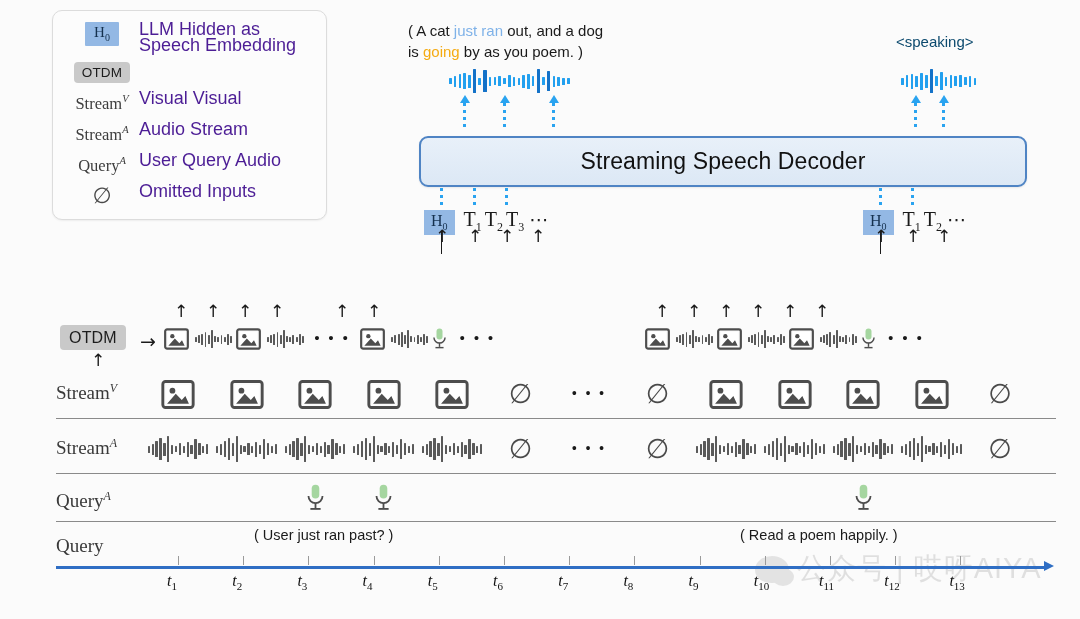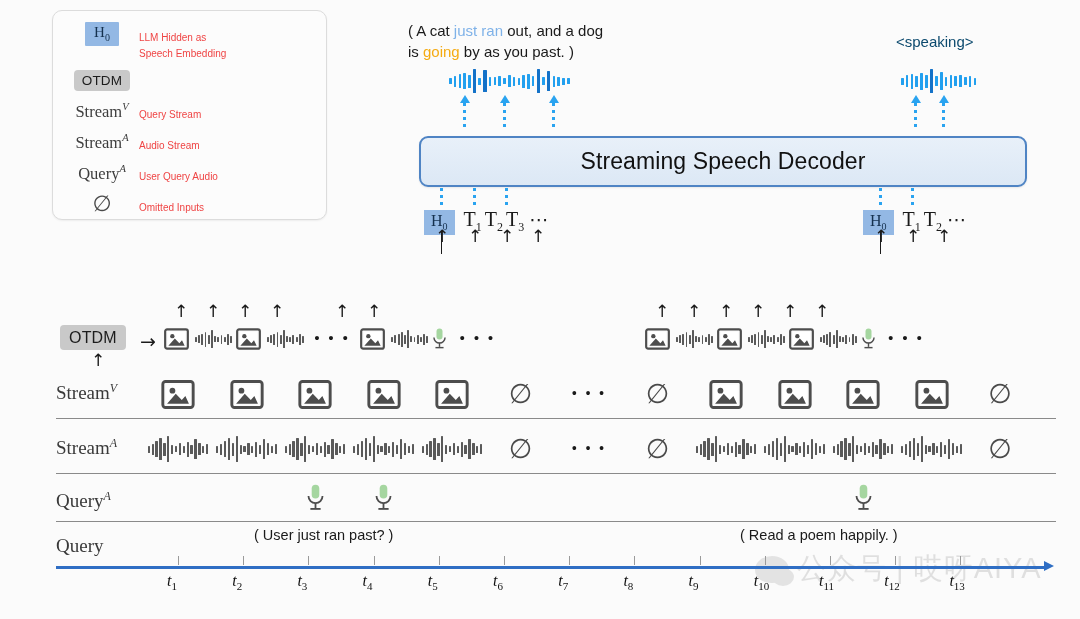--- a/index.html
+++ b/index.html
@@ -16,21 +16,21 @@
   
   #legend{
     left:52px;top:10px;width:275px;height:210px;
     background:#fcfcfc;border:1px solid #dcdcdc;border-radius:10px;
     box-shadow:0 1px 2px rgba(0,0,0,.06);
     box-sizing:border-box;padding:10px 12px;
   }
   .lg-row{display:flex;align-items:flex-start;margin-bottom:5px;}
   .lg-sym{width:74px;flex:0 0 74px;display:flex;align-items:center;justify-content:center;
           min-height:26px;}
-  .lg-txt{font-size:10px;color:#ef4444;line-height:15.5px;padding-top:1px;margin-top:8px;}
+  .lg-txt{font-size:18px;color:#4c1d95;line-height:15.5px;padding-top:1px;}
   .badge-h0{
     background:#93b8e4;color:#15314f;font-family:"Liberation Serif",serif;
     font-size:15px;padding:2px 9px 3px 9px;border-radius:1px;
   }
   .badge-h0 sub{font-size:10px;}
   .badge-otdm{
     background:#c9c9c9;color:#1c1c1c;font-size:13.5px;
     padding:3px 8px;border-radius:4px;letter-spacing:.2px;
   }
   .mathlbl{font-family:"Liberation Serif",serif;font-size:16.5px;color:#3d3d3d;}
@@ -129,21 +129,21 @@
     <div class="lg-row" style="margin-top:6px">
       <div class="lg-sym">
         <span class="badge-otdm">OTDM</span>
       </div>
     </div>
 
     <div class="lg-row" style="margin-top:5px">
       <div class="lg-sym">
         <span class="mathlbl"><span>Stream</span><sup>V</sup></span>
       </div>
-      <div class="lg-txt">Query Stream</div>
+      <div class="lg-txt">Visual Visual</div>
     </div>
 
     <div class="lg-row" style="margin-top:2px">
       <div class="lg-sym">
         <span class="mathlbl"><span>Stream</span><sup>A</sup></span>
       </div>
       <div class="lg-txt">Audio Stream</div>
     </div>
 
     <div class="lg-row" style="margin-top:2px">
@@ -156,21 +156,21 @@
     <div class="lg-row" style="margin-top:2px">
       <div class="lg-sym">
         <span class="nullsym">∅</span>
       </div>
       <div class="lg-txt">Omitted Inputs</div>
     </div>
   </div>
 
   <div class="abs caption" style="left:408px;top:20px;width:280px;">
     <span>( A cat </span><span class="c-blue">just ran</span><span> out, and a dog</span><br>
-    <span>is </span><span class="c-orange">going</span><span> by as you past. )</span>
+    <span>is </span><span class="c-orange">going</span><span> by as you poem. )</span>
   </div>
 
   <div class="abs wave" id="wave-left" style="left:449px;top:68px;">
       <i style="height: 6px;"></i>
       <i style="height: 11px;"></i>
       <i style="height: 14px;"></i>
       <i style="height: 16px;"></i>
       <i style="height: 13px;"></i>
       <i class="dark" style="height: 24px;"></i>
       <i style="height: 7px;"></i>

